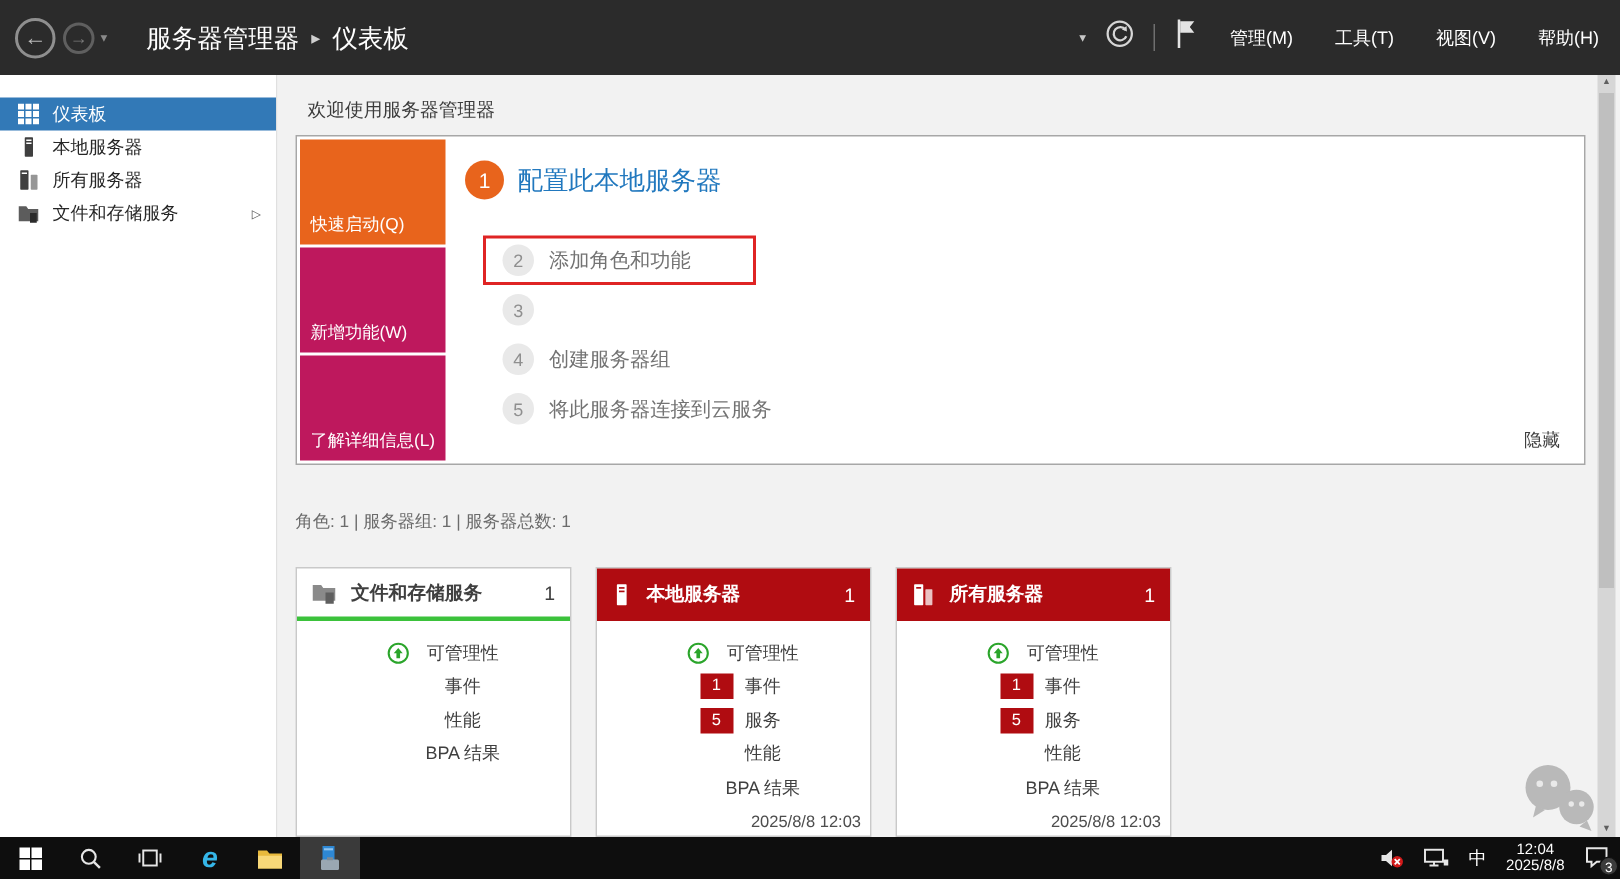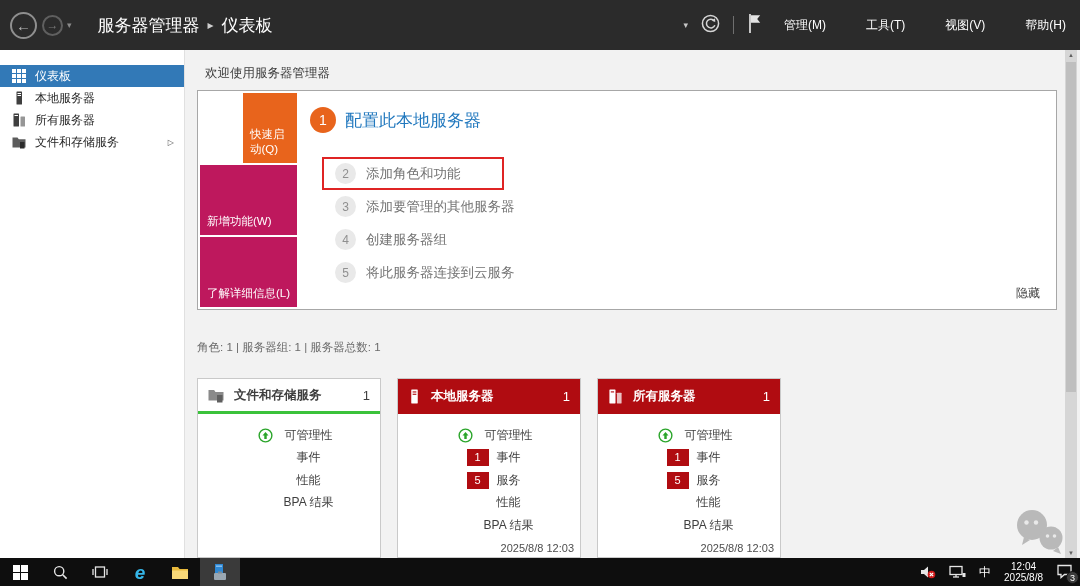--- a/index.html
+++ b/index.html
@@ -22,21 +22,21 @@
     flex:0 0 auto;
   }
   .nav-back { width:27px; height:27px; border:2px solid #8f8f8f; color:#b9b9b9; font-size:15px; margin-left:10px; }
   .nav-fwd  { width:21px; height:21px; border:2px solid #5f5f5f; color:#7a7a7a; font-size:12px; margin-left:5px; }
   .nav-caret { color:#8a8a8a; font-size:9px; margin-left:4px; }
   .tb-title { margin-left:26px; font-size:17px; display:flex; align-items:center; gap:8px; white-space:nowrap; }
   .tb-sep { font-size:12px; color:#cfcfcf; }
   .tb-right { margin-left:auto; display:flex; align-items:center; gap:13px; padding-right:14px; }
   .tb-right .caret2 { color:#c7c7c7; font-size:9px; }
   .tb-divider { width:1px; height:18px; background:#6f6f6f; }
-  .menus { display:flex; gap:40px; font-size:12px; margin-left:8px; }
+  .menus { display:flex; gap:28px; font-size:12px; margin-left:8px; }
   .menus span { cursor:default; }
 
   
   .sidebar {
     position:absolute; left:0; top:50px; width:185px; bottom:28px;
     background:#fff; border-right:1px solid #e0e0e0;
     padding-top:15px;
   }
   .side-item {
     height:22px; display:flex; align-items:center;
@@ -56,21 +56,21 @@
   .welcome-panel {
     position:absolute; left:12px; top:40px; width:860px; height:220px;
     background:#fff; border:1px solid #a7a7a7;
   }
   .quick-strip { position:absolute; left:2px; top:2px; bottom:2px; width:97px; display:flex; flex-direction:column; }
   .quick-tab {
     flex:1; background:#be185d; color:#fff; font-size:11.5px;
     display:flex; align-items:flex-end; padding:0 4px 6px 7px; margin-bottom:2px;
   }
   .quick-tab:last-child { margin-bottom:0; }
-  .quick-tab.active { background:#e8641c;margin-left:43px; }
+  .quick-tab.active { background:#e8641c; }
 
   .primary-step { position:absolute; left:112px; top:16px; display:flex; align-items:center; gap:9px; }
   .big-circle {
     width:26px; height:26px; border-radius:50%; background:#e8641c; color:#fff;
     font-size:14px; display:flex; align-items:center; justify-content:center;
   }
   .primary-label { font-size:17px; color:#2178be; }
 
   .steps { position:absolute; left:137px; top:66px; }
   .step-row { position:relative; height:33px; display:flex; align-items:center; }
@@ -252,21 +252,20 @@
     </div>
 
     <div class="steps">
       <div class="step-row">
         <div class="red-box"></div>
         <div class="step-circle">2</div>
         <span class="step-link">添加角色和功能</span>
       </div>
       <div class="step-row">
         <div class="step-circle">3</div>
-        <span class="step-link">添加要管理的其他服务器</span>
       </div>
       <div class="step-row">
         <div class="step-circle">4</div>
         <span class="step-link">创建服务器组</span>
       </div>
       <div class="step-row">
         <div class="step-circle">5</div>
         <span class="step-link">将此服务器连接到云服务</span>
       </div>
     </div>

